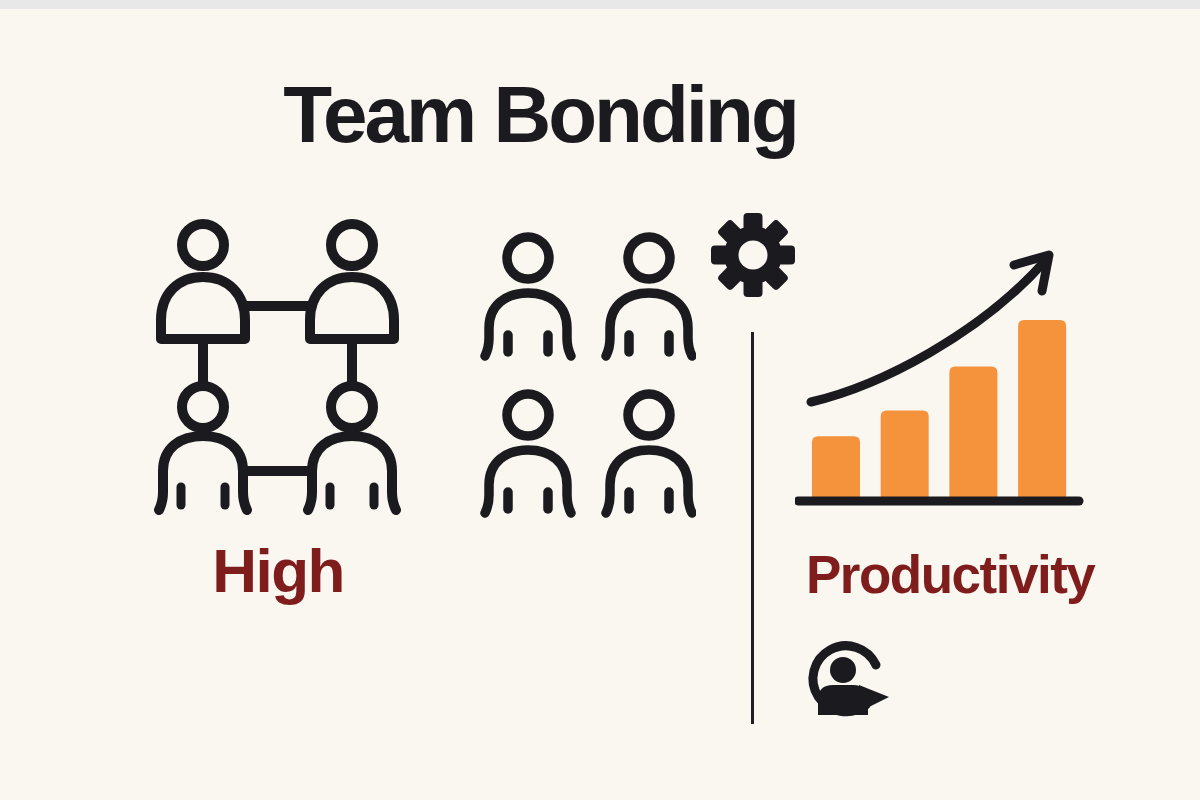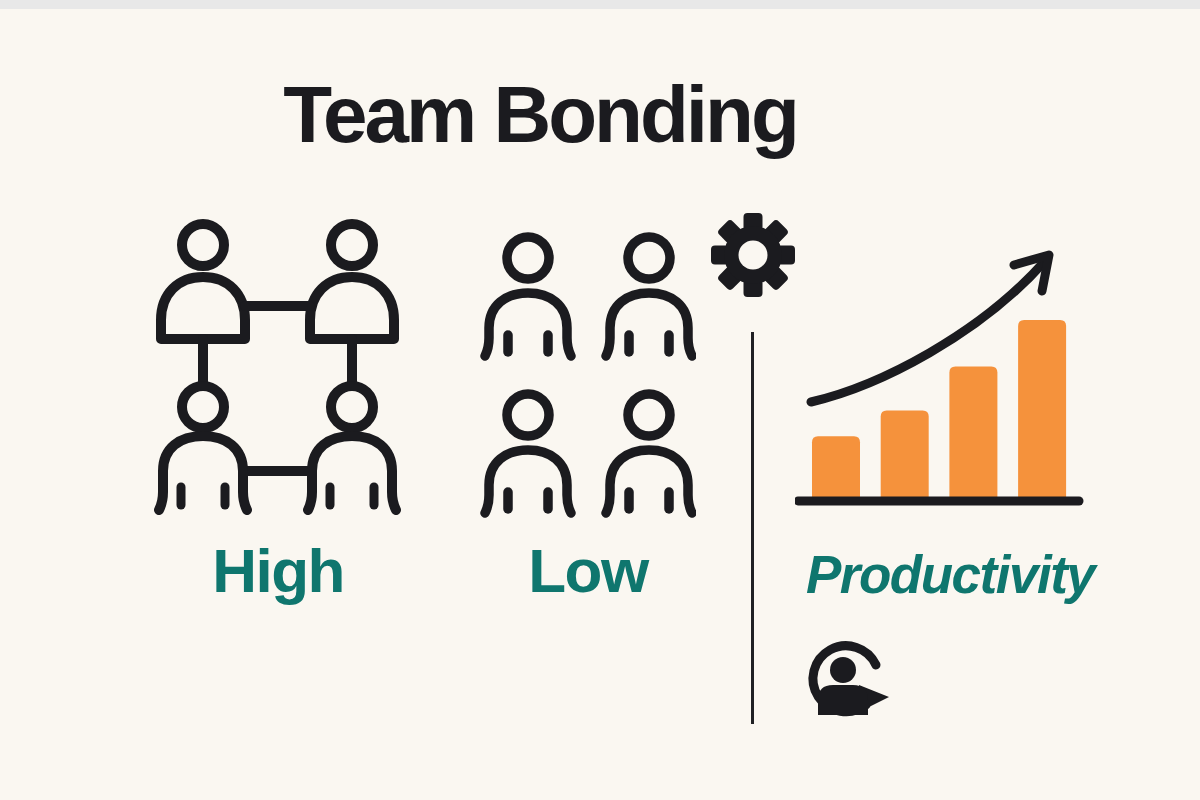--- a/index.html
+++ b/index.html
@@ -31,28 +31,28 @@
   .chart       { left:795px; top:225px; width:292px; height:278px; }
   .retention-icon { left:803px; top:624px; width:88px; height:90px; }
   .divider {
     position:absolute;
     left:751px; top:323px;
     width:3px; height:392px;
     background:#202024;
   }
   .label {
     position:absolute;
-    color:#0f766e;
+    color:#7f1d1d;
     font-weight:700;
     line-height:1;
     white-space:nowrap;
   }
   .label-high { left:150px; top:531px; width:256px; text-align:center; font-size:62px; letter-spacing:-1.5px; }
   .label-low  { left:480px; top:531px; width:216px; text-align:center; font-size:62px; letter-spacing:-1.5px; }
-  .label-productivity { left:806px; top:539px; font-size:53px; letter-spacing:-1.5px;font-style:italic; }
+  .label-productivity { left:806px; top:539px; font-size:53px; letter-spacing:-1.5px; }
   .label-retention    { left:902px; top:642px; font-size:46px; letter-spacing:-1px; }
   .stroke { fill:none; stroke:#1b1b1f; stroke-linecap:round; stroke-linejoin:round; }
 </style>
 </head>
 <body>
 
 <div class="canvas">
 
   <h1 class="title">Team Bonding</h1>
 
@@ -139,16 +139,15 @@
   </svg>
 
   <svg class="icon-svg retention-icon" viewBox="0 0 88 90">
     <path class="stroke" stroke-width="9" d="M 73 32 A 33 33 0 1 0 63 72"></path>
     <path fill="#1b1b1f" d="M 56 52 L 86 64 L 58 78 Z"></path>
     <circle fill="#1b1b1f" cx="40" cy="37" r="13"></circle>
     <path fill="#1b1b1f" d="M 15 82 V 67 Q 15 52 30 52 H 50 Q 65 52 65 67 V 82 Z"></path>
   </svg>
 
   <div class="label label-high">High</div>
-  <div class="label label-low">Low</div>
   <div class="label label-productivity">Productivity</div>
 
 </div>
 
 </body></html>

